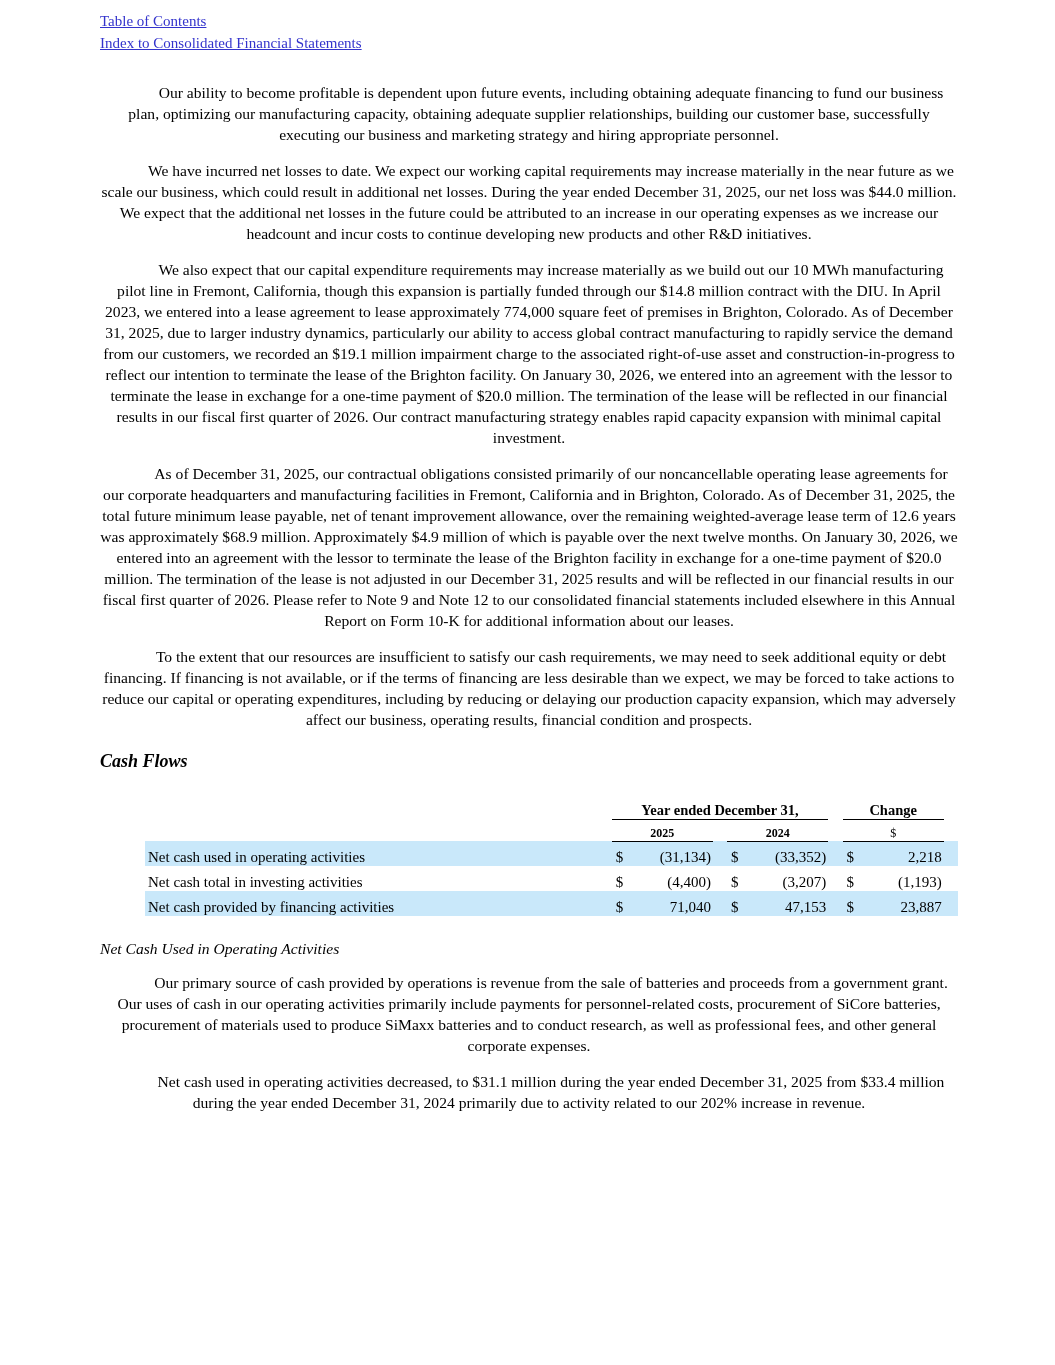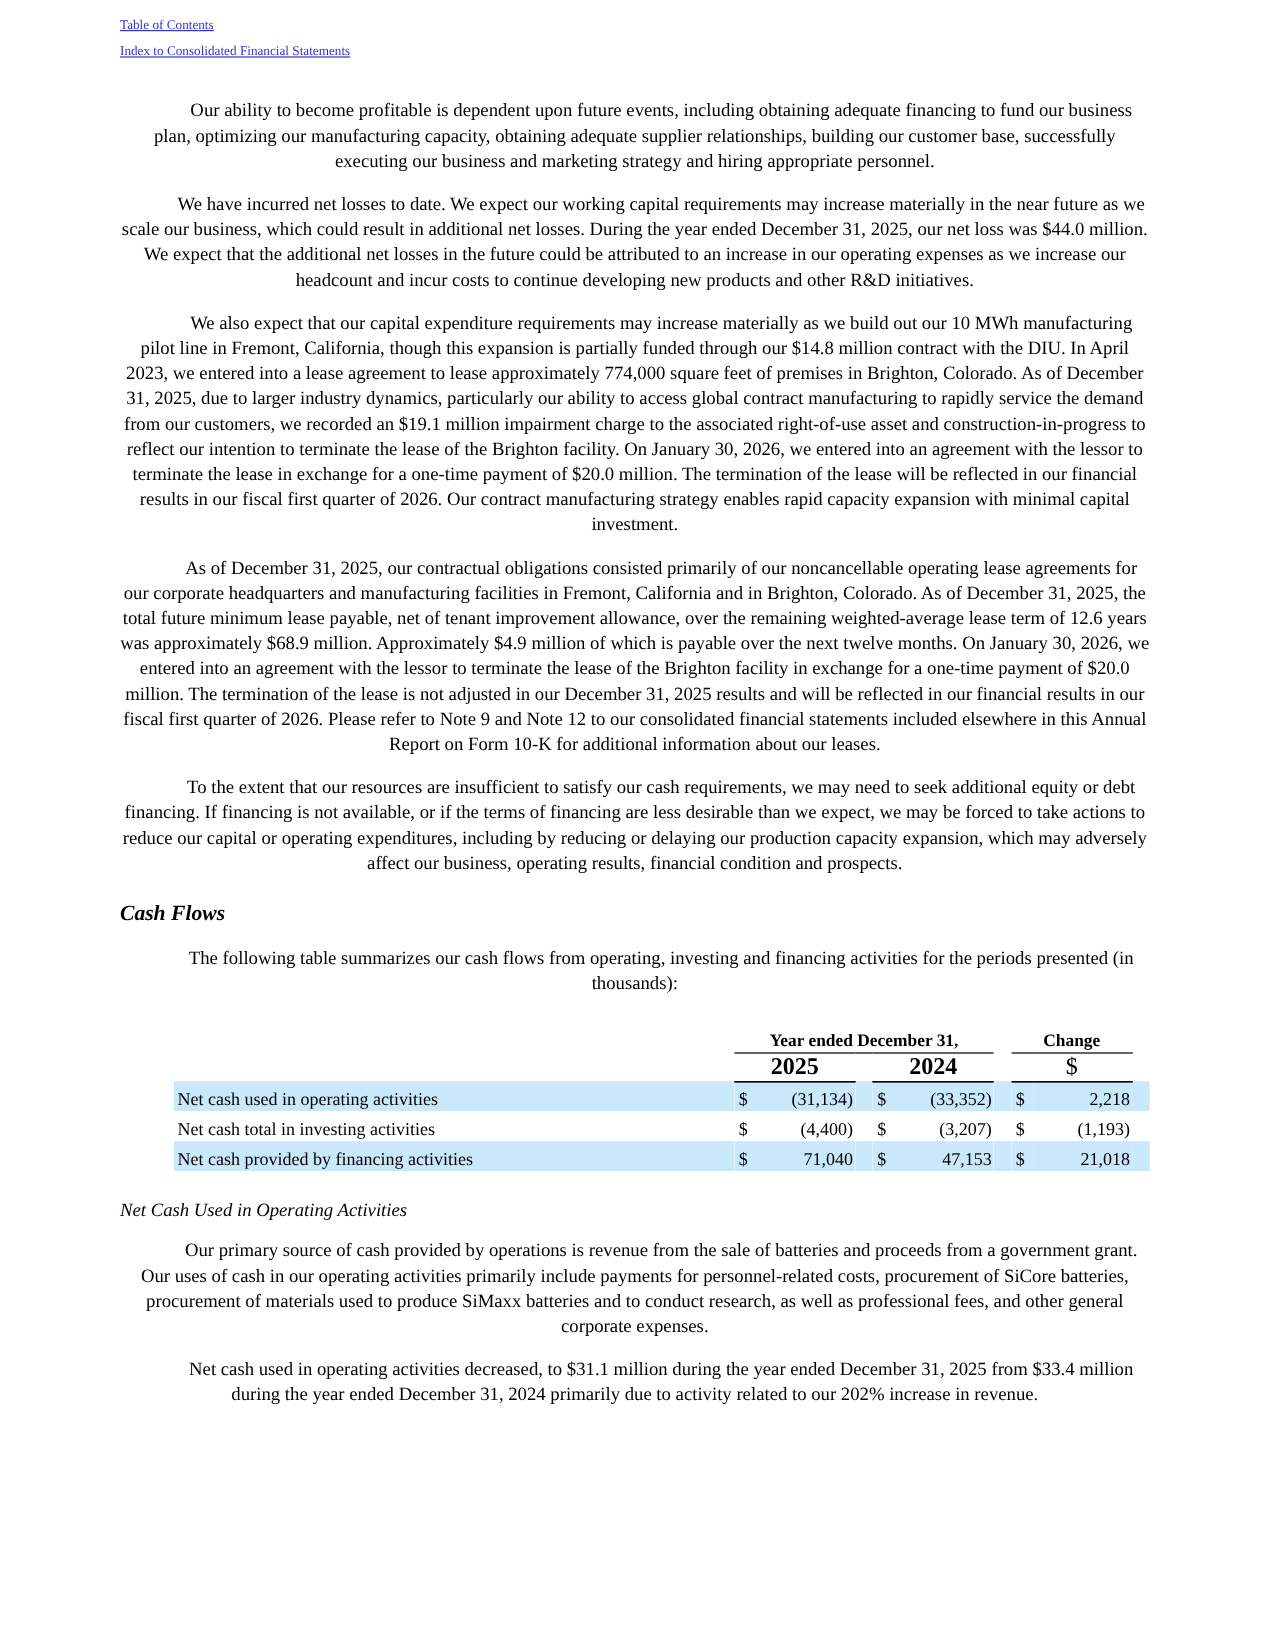--- a/index.html
+++ b/index.html
@@ -20,21 +20,21 @@
   .page{
     width:1055px;height:1365px;
     padding:10px 97px 0 100px;
     position:relative;
   }
   .toplinks{margin-bottom:28px;}
   .toplinks a{
     display:block;
     color:var(--link);
     text-decoration:underline;
-    font-size:11px;
+    font-size:15px;
     line-height:22px;
     width:max-content;
     cursor:pointer;
   }
   p.body{
     font-size:15.6px;
     line-height:21px;
     text-indent:44px;
     margin-bottom:15px;
     text-align:center;
@@ -57,21 +57,21 @@
     width:813px;
     margin:24px 0 10px 45px;
     font-size:15px;
   }
   table.cf td{
     vertical-align:bottom;
     white-space:nowrap;
     overflow:hidden;
   }
   table.cf tr.h1 td{height:23px;font-weight:bold;font-size:14.5px;}
-  table.cf tr.h2 td{height:22px;font-size:20px;}
+  table.cf tr.h2 td{height:22px;font-size:12px;}
   table.cf .grp{
     text-align:center;
     border-bottom:1.5px solid var(--rule);
   }
   table.cf .sub{
     text-align:center;
     border-bottom:1.5px solid var(--rule);
   }
   table.cf .sub.yr{font-weight:bold;}
   table.cf tbody td{height:25px;}
@@ -99,21 +99,20 @@
   </div>
 
   <p class="body">Our ability to become profitable is dependent upon future events, including obtaining adequate financing to fund our business plan, optimizing our manufacturing capacity, obtaining adequate supplier relationships, building our customer base, successfully executing our business and marketing strategy and hiring appropriate personnel.</p>
   <p class="body">We have incurred net losses to date. We expect our working capital requirements may increase materially in the near future as we scale our business, which could result in additional net losses. During the year ended December 31, 2025, our net loss was $44.0 million. We expect that the additional net losses in the future could be attributed to an increase in our operating expenses as we increase our headcount and incur costs to continue developing new products and other R&amp;D initiatives.</p>
   <p class="body">We also expect that our capital expenditure requirements may increase materially as we build out our 10 MWh manufacturing pilot line in Fremont, California, though this expansion is partially funded through our $14.8 million contract with the DIU. In April 2023, we entered into a lease agreement to lease approximately 774,000 square feet of premises in Brighton, Colorado. As of December 31, 2025, due to larger industry dynamics, particularly our ability to access global contract manufacturing to rapidly service the demand from our customers, we recorded an $19.1 million impairment charge to the associated right-of-use asset and construction-in-progress to reflect our intention to terminate the lease of the Brighton facility. On January 30, 2026, we entered into an agreement with the lessor to terminate the lease in exchange for a one-time payment of $20.0 million. The termination of the lease will be reflected in our financial results in our fiscal first quarter of 2026. Our contract manufacturing strategy enables rapid capacity expansion with minimal capital investment.</p>
   <p class="body">As of December 31, 2025, our contractual obligations consisted primarily of our noncancellable operating lease agreements for our corporate headquarters and manufacturing facilities in Fremont, California and in Brighton, Colorado. As of December 31, 2025, the total future minimum lease payable, net of tenant improvement allowance, over the remaining weighted-average lease term of 12.6 years was approximately $68.9 million. Approximately $4.9 million of which is payable over the next twelve months. On January 30, 2026, we entered into an agreement with the lessor to terminate the lease of the Brighton facility in exchange for a one-time payment of $20.0 million. The termination of the lease is not adjusted in our December 31, 2025 results and will be reflected in our financial results in our fiscal first quarter of 2026. Please refer to Note 9 and Note 12 to our consolidated financial statements included elsewhere in this Annual Report on Form 10-K for additional information about our leases.</p>
   <p class="body">To the extent that our resources are insufficient to satisfy our cash requirements, we may need to seek additional equity or debt financing. If financing is not available, or if the terms of financing are less desirable than we expect, we may be forced to take actions to reduce our capital or operating expenditures, including by reducing or delaying our production capacity expansion, which may adversely affect our business, operating results, financial condition and prospects.</p>
 
   <h3 class="section">Cash Flows</h3>
 
-  <p class="body">The following table summarizes our cash flows from operating, investing and financing activities for the periods presented (in thousands):</p>
 
   <table class="cf">
     <colgroup>
       <col style="width:461px">
       <col style="width:18px">
         <col style="width:82px">
       <col style="width:14px">
       <col style="width:18px">
         <col style="width:82px">
       <col style="width:14px">
@@ -166,21 +165,21 @@
       </tr>
       <tr class="hl">
         <td class="lbl">Net cash provided by financing activities</td>
         <td class="sym">$</td>
         <td class="val">71,040</td>
         <td></td>
         <td class="sym">$</td>
         <td class="val">47,153</td>
         <td></td>
         <td class="sym">$</td>
-        <td class="val">21,018</td>
+        <td class="val">23,887</td>
         <td></td>
       </tr>
     </tbody>
   </table>
 
   <h4 class="subsection">Net Cash Used in Operating Activities</h4>
 
   <p class="body">Our primary source of cash provided by operations is revenue from the sale of batteries and proceeds from a government grant. Our uses of cash in our operating activities primarily include payments for personnel-related costs, procurement of SiCore batteries, procurement of materials used to produce SiMaxx batteries and to conduct research, as well as professional fees, and other general corporate expenses.</p>
   <p class="body">Net cash used in operating activities decreased, to $31.1 million during the year ended December 31, 2025 from $33.4 million during the year ended December 31, 2024 primarily due to activity related to our 202% increase in revenue.</p>
 

